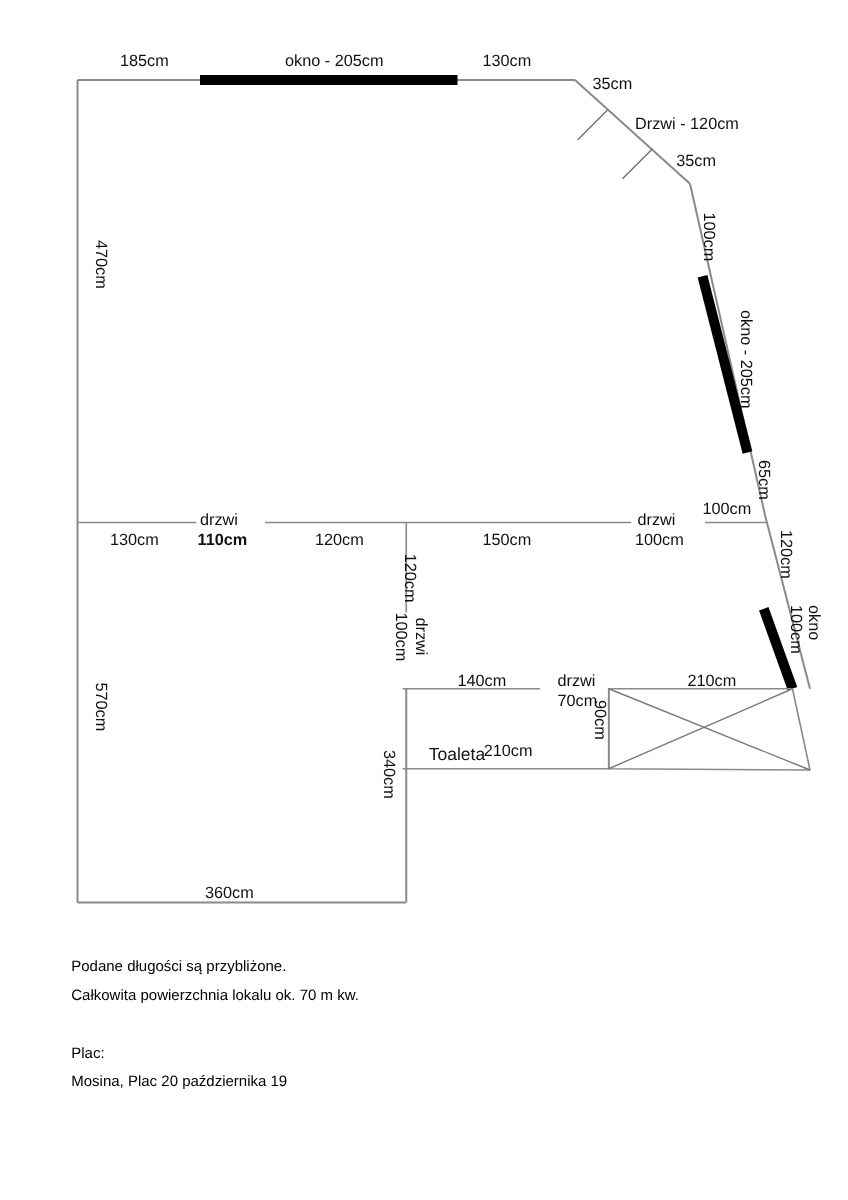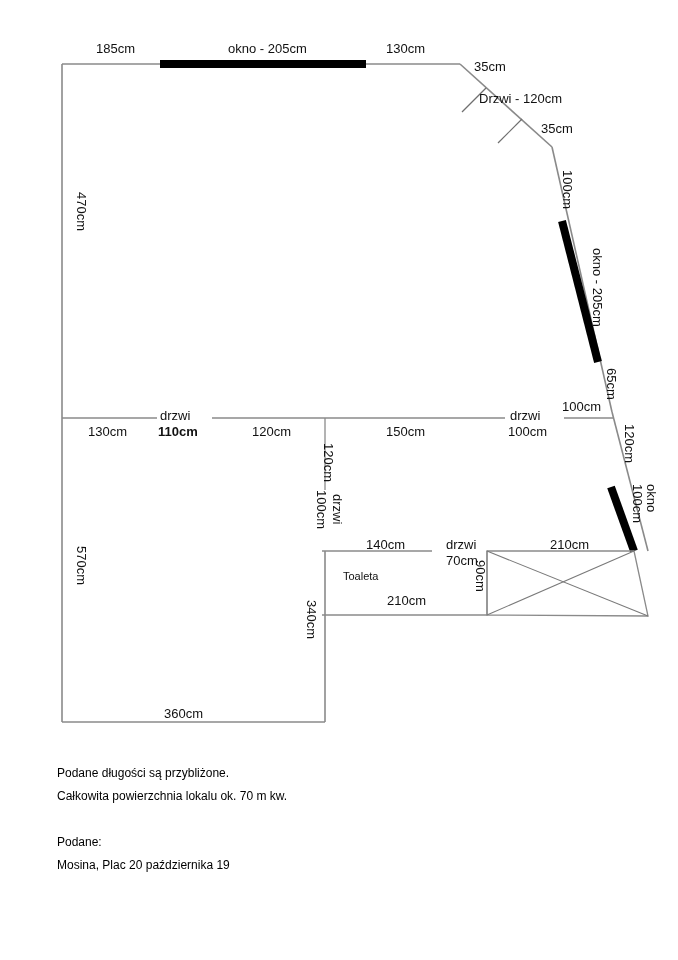--- a/index.html
+++ b/index.html
@@ -64,23 +64,24 @@
     color: #111111;
     white-space: nowrap;
     line-height: 1.15;
   }
   .dim-label.vert {
     transform-origin: 0 0;
   }
   .room-label {
     position: absolute;
     font-family: "Liberation Sans", sans-serif;
-    font-size: 11px;
+    font-size: 14px;
     color: #111111;
     white-space: nowrap;
+    margin-top: 25px;
   }
   #notes {
     position: absolute;
     left: 57px;
     top: 762px;
     font-family: "Liberation Sans", sans-serif;
     font-size: 12px;
     color: #000000;
     line-height: 23px;
     white-space: nowrap;
@@ -139,21 +140,21 @@
   </svg>
 
   <div class="dim-label" style="left:96px; top:42px;">185cm</div>
 
   <div class="dim-label" style="left:228px; top:42px;">okno - 205cm</div>
 
   <div class="dim-label" style="left:386px; top:42px;">130cm</div>
 
   <div class="dim-label" style="left:474px; top:60px;">35cm</div>
 
-  <div class="dim-label" style="left:479px; top:92px;">Drzwi - 120cm</div>
+  <div class="dim-label" style="left:508px; top:92px;">Drzwi - 120cm</div>
 
   <div class="dim-label" style="left:541px; top:122px;">35cm</div>
 
   <div class="dim-label vert" style="left:574px; top:170px; transform: rotate(90deg);">100cm</div>
 
   <div class="dim-label vert" style="left:604px; top:248px; transform: rotate(90deg);">okno - 205cm</div>
 
   <div class="dim-label vert" style="left:618px; top:368px; transform: rotate(90deg);">65cm</div>
 
   <div class="dim-label vert" style="left:88px; top:192px; transform: rotate(90deg);">470cm</div>
@@ -203,17 +204,17 @@
   <div class="dim-label" style="left:164px; top:707px;">360cm</div>
 
   <div class="room-label" style="left:343px; top:570px;">Toaleta</div>
 
   <div class="dim-label" style="left:387px; top:594px;">210cm</div>
 
   <div id="notes">
     <span class="note-line">Podane długości są przybliżone.</span>
     <span class="note-line">Całkowita powierzchnia lokalu ok. 70 m kw.</span>
     <span class="gap"></span>
-    <span class="note-line">Podane:</span>
+    <span class="note-line">Plac:</span>
     <span class="note-line">Mosina, Plac 20 października 19</span>
   </div>
 
 </div>
 
 </body></html>

